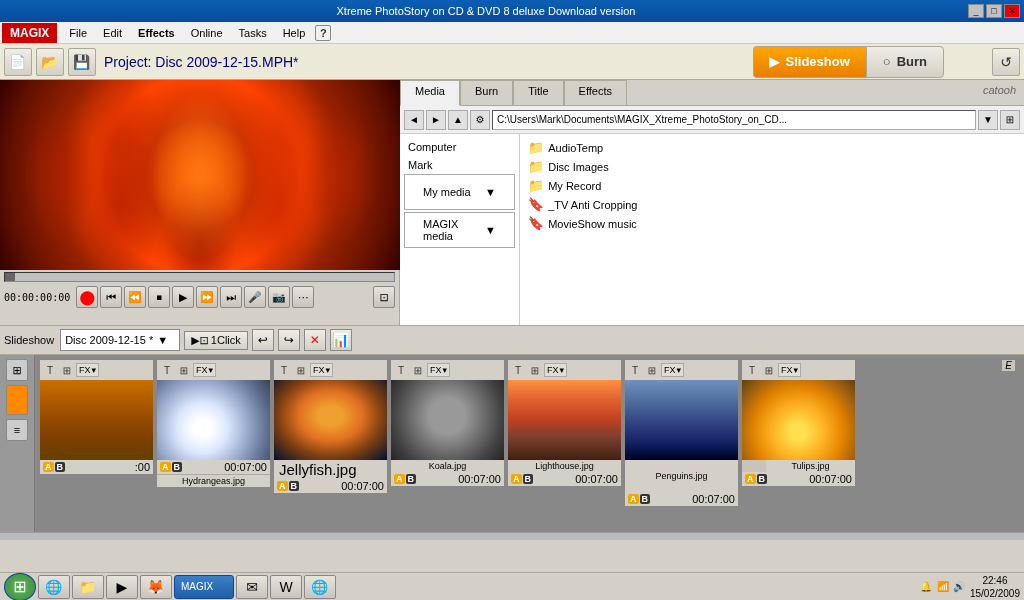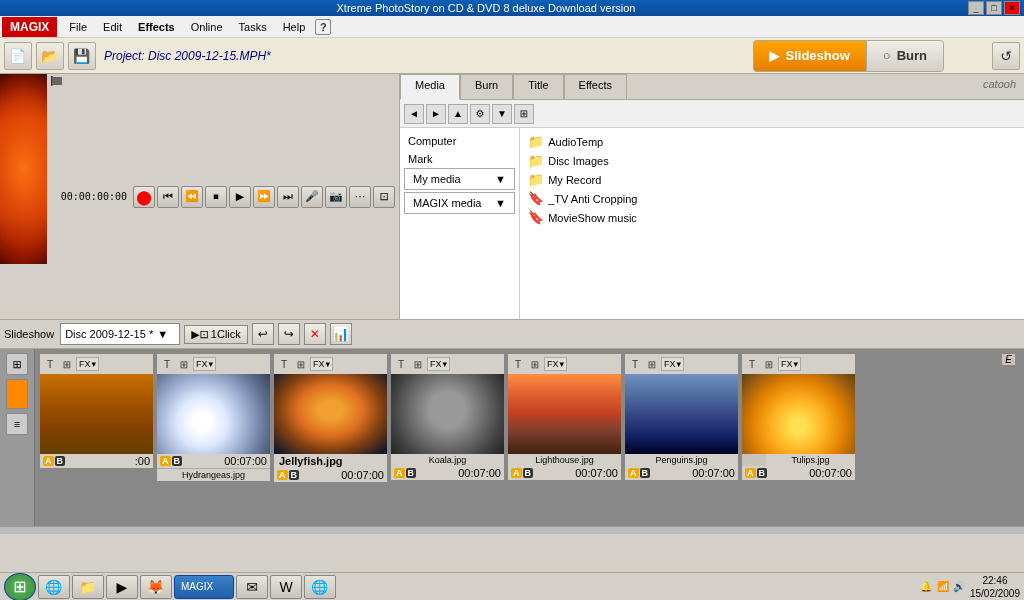--- a/index.html
+++ b/index.html
@@ -2,21 +2,21 @@
 <html><head>
   <meta charset="utf-8">
   <style>
     * { margin: 0; padding: 0; box-sizing: border-box; }
     body { font-family: 'Segoe UI', Tahoma, Arial, sans-serif; font-size: 11px; background: #d4d0c8; width: 1024px; height: 600px; overflow: hidden; }
 
     
     .title-bar {
       background: linear-gradient(to bottom, #0a5fb4, #0a4a9b);
       color: white;
-      height: 16px;
+      height: 22px;
       display: flex;
       align-items: center;
       justify-content: space-between;
       padding: 0 4px;
       font-size: 11px;
     }
     .title-bar-controls { display: flex; gap: 2px; }
     .title-btn {
       width: 16px; height: 14px; background: #c0c0c0;
       border: 1px solid #888; font-size: 9px;
@@ -74,23 +74,22 @@
     .toolbar-btn {
       width: 28px; height: 28px;
       background: linear-gradient(to bottom, #f0ede4, #d4d0c8);
       border: 1px solid #aca899;
       display: flex; align-items: center; justify-content: center;
       cursor: pointer; font-size: 14px; color: #333;
       border-radius: 2px;
     }
     .project-label {
       color: #000080;
-      font-size: 12px;
+      font-size: 14px;
       padding: 0 4px;
-      font-style: italic;
     }
 
     
     .mode-buttons {
       display: flex;
       margin-left: auto;
       margin-right: 40px;
     }
     .mode-btn {
       height: 32px;
@@ -117,21 +116,21 @@
     .main-area {
       display: flex;
       height: 245px;
       background: #d4d0c8;
     }
 
     
     .left-panel {
       width: 400px;
       display: flex;
-      flex-direction: row;
+      flex-direction: column;
       border-right: 1px solid #aca899;
     }
     .video-preview {
       width: 400px;
       height: 190px;
       background: #000;
       position: relative;
       overflow: hidden;
     }
     .video-preview-img {
@@ -256,22 +255,22 @@
     .tree-item {
       padding: 3px 4px;
       cursor: pointer;
       font-size: 11px;
       display: flex; align-items: center;
     }
     .dropdown-item {
       display: flex;
       align-items: center;
       width: 100%;
-      height: 22px;
-      padding: 0 8px;
+      height: 36px;
+      padding: 0 18px;
       border: 1px solid #aaa;
       background: white;
       font-size: 11px;
       margin-bottom: 2px;
       cursor: pointer;
       justify-content: space-between;
     }
     .media-files {
       flex: 1;
       background: white;
@@ -572,20 +571,23 @@
       <div class="media-tab">Burn</div>
       <div class="media-tab">Title</div>
       <div class="media-tab">Effects</div>
       <div class="catooh-logo">catooh</div>
     </div>
     <div class="media-toolbar">
       <div class="media-nav-btn">◄</div>
       <div class="media-nav-btn">►</div>
       <div class="media-nav-btn">▲</div>
       <div class="media-nav-btn">⚙</div>
+      <div class="path-bar">
+        <span>C:\Users\Mark\Documents\MAGIX_Xtreme_PhotoStory_on_CD...</span>
+      </div>
       <div class="media-nav-btn">▼</div>
       <div class="grid-view-btn">⊞</div>
     </div>
     <div class="media-content">
       <div class="media-tree">
         <div class="tree-item">Computer</div>
         <div class="tree-item">Mark</div>
         <div class="dropdown-item">
           <span>My media</span>
             <span>▼</span>
@@ -683,21 +685,21 @@
       </div>
 
       <div class="photo-item">
         <div class="photo-toolbar">
           <div class="photo-tool-icon">T</div>
           <div class="photo-tool-icon">⊞</div>
           <div class="fx-btn">FX <span>▾</span></div>
         </div>
         <div class="photo-image" style="background:radial-gradient(ellipse at 50% 45%, #f0a030 15%, #e07020 40%, #804010 65%, #001030 100%);"></div>
         <div class="photo-footer">
-          <div style="font-size:11px;padding:0 2px;font-weight:bold;">Jellyfish.jpg</div>
+          <div style="font-size:15px;padding:0 2px;">Jellyfish.jpg</div>
         </div>
         <div style="display:flex;align-items:center;justify-content:space-between;background:#d4d0c8;padding:1px 3px;">
           <div class="ab-badge">
             <span class="badge-a">A</span>
             <span class="badge-b">B</span>
           </div>
           <span class="time-badge">00:07:00</span>
         </div>
       </div>
 
@@ -735,21 +737,21 @@
         </div>
       </div>
 
       <div class="photo-item">
         <div class="photo-toolbar">
           <div class="photo-tool-icon">T</div>
           <div class="photo-tool-icon">⊞</div>
           <div class="fx-btn">FX <span>▾</span></div>
         </div>
         <div class="photo-image" style="background:linear-gradient(to bottom, #7090c0 0%, #5070a0 25%, #304080 55%, #102060 80%, #000020 100%);"></div>
-        <div style="font-size:9px;text-align:center;padding:1px;background:#d4d0c8;">Penguins.jpg</div>
+        <div style="font-size:9px;text-align:center;padding:11px;background:#d4d0c8;">Penguins.jpg</div>
         <div style="display:flex;align-items:center;justify-content:space-between;background:#d4d0c8;padding:1px 3px;">
           <div class="ab-badge">
             <span class="badge-a">A</span>
             <span class="badge-b">B</span>
           </div>
           <span class="time-badge">00:07:00</span>
         </div>
       </div>
 
       <div class="photo-item">

